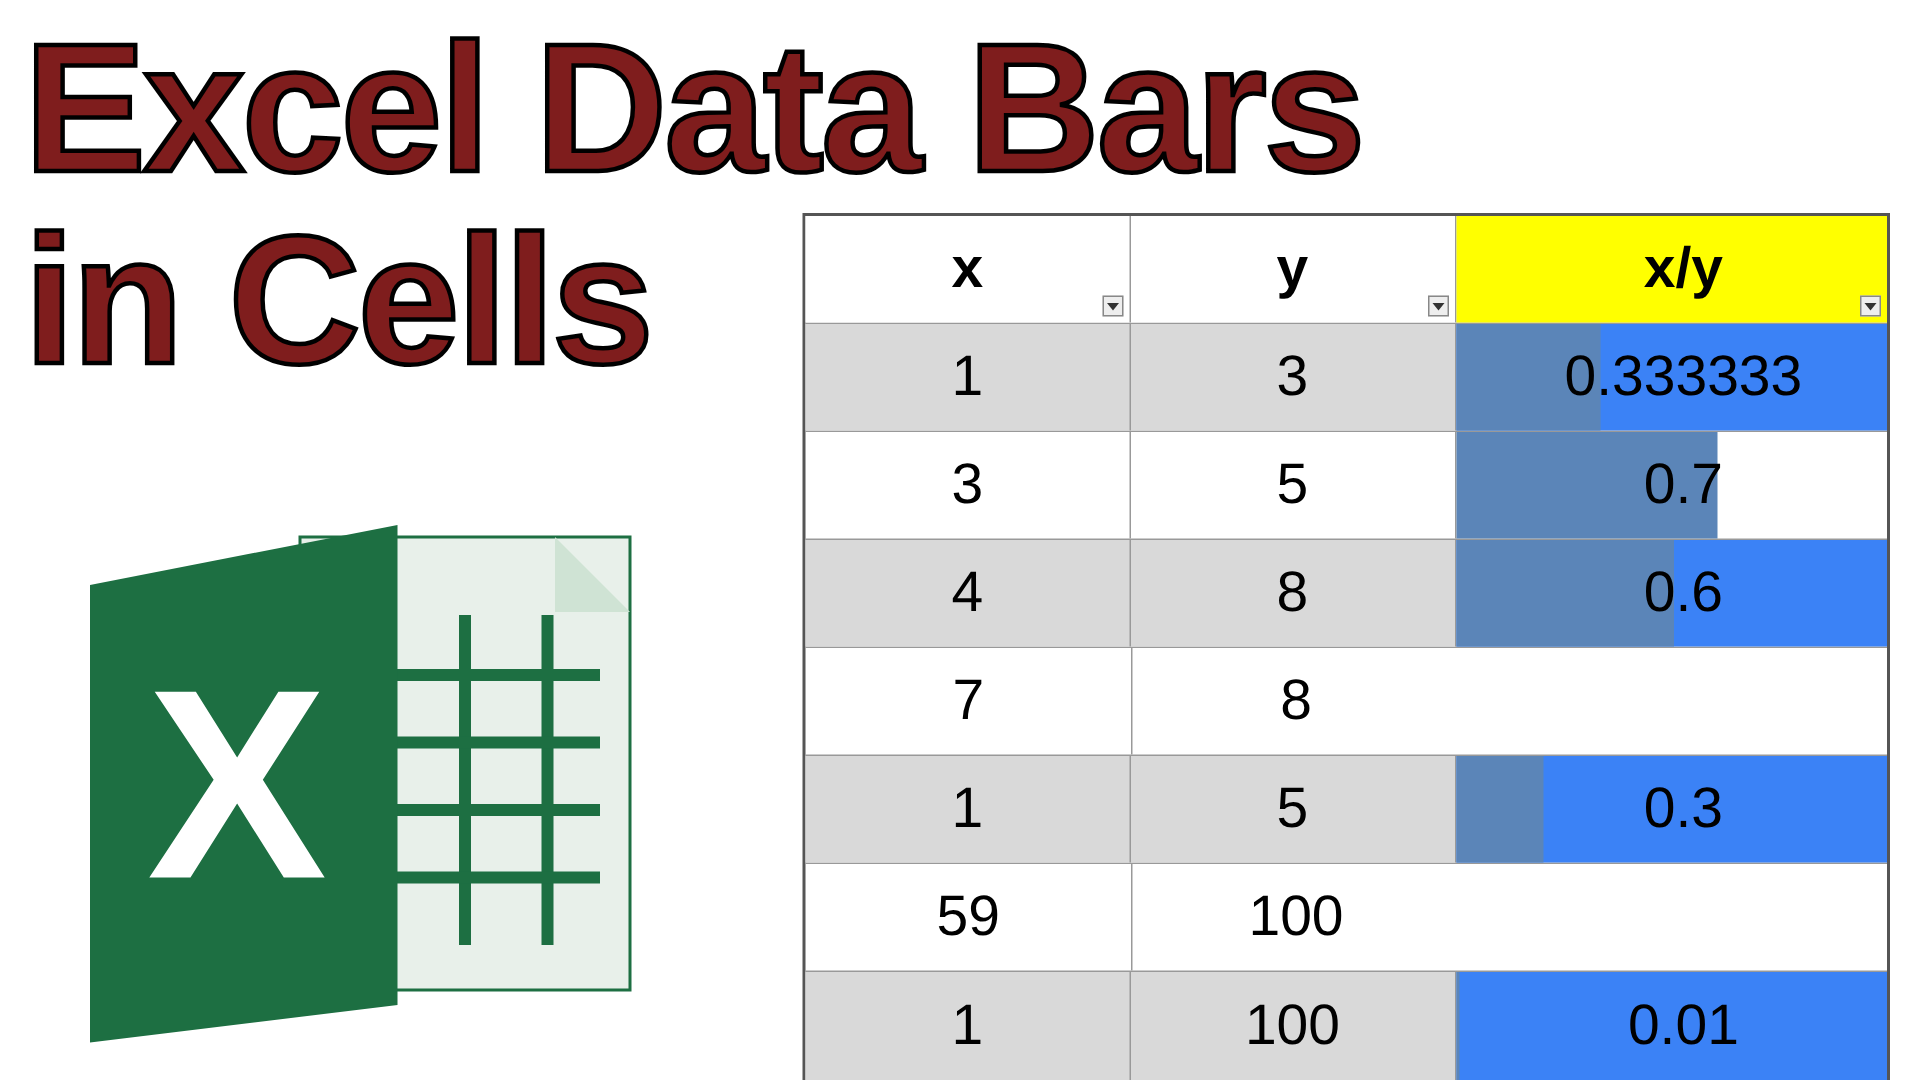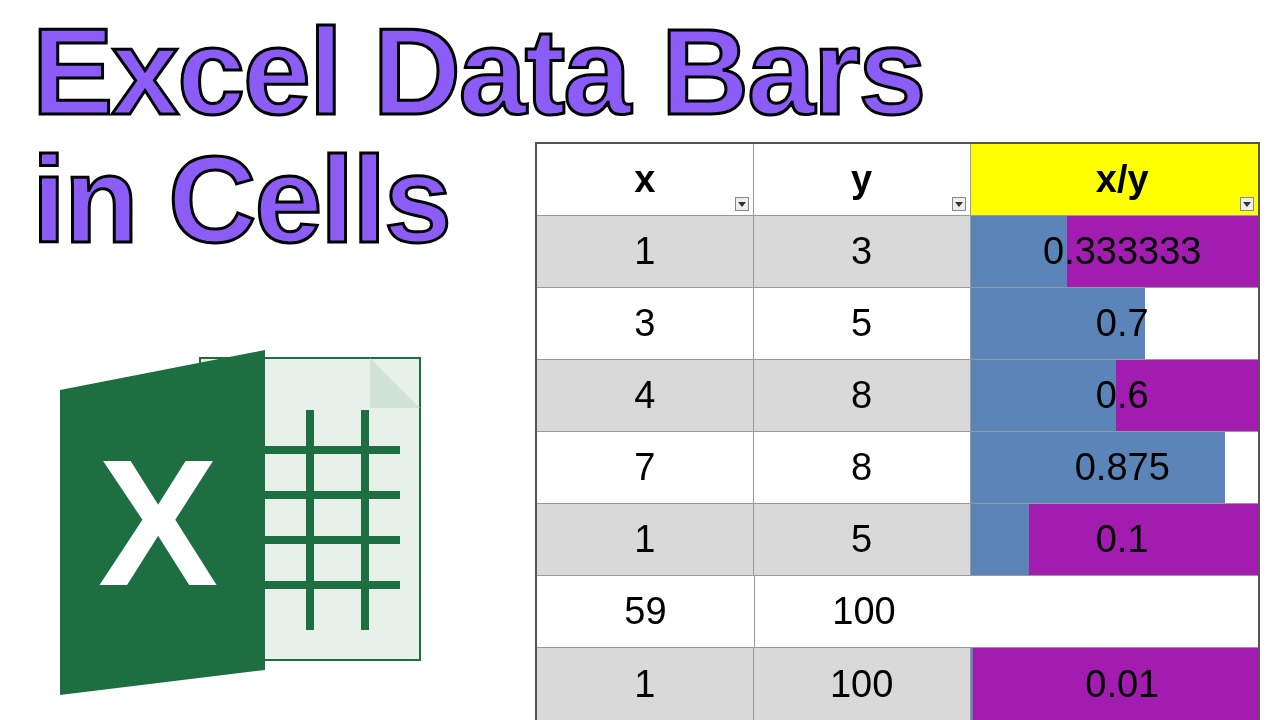--- a/index.html
+++ b/index.html
@@ -7,24 +7,24 @@
       width: 1280px;
       height: 720px;
       background: white;
       font-family: Arial, sans-serif;
       position: relative;
       overflow: hidden;
     }
     .title {
       position: absolute;
       top: 8px;
-      left: 32px;
+      left: 16px;
       font-size: 122px;
       font-weight: 900;
-      color: #8b5cf6;
+      color: #7f1d1d;
       -webkit-text-stroke: 3px black;
       line-height: 1.05;
       letter-spacing: -2px;
     }
     .excel-logo {
       position: absolute;
       left: 40px;
       top: 320px;
       width: 430px;
       height: 380px;
@@ -55,21 +55,21 @@
     .cell-x { width: 218px; }
     .cell-y { width: 218px; }
     .cell-xy { width: 289px; padding-left: 16px; }
     .header-row .cell {
       font-weight: bold;
       background: white;
       position: relative;
     }
     .header-xy { background: #ffff00 !important; }
     .row-shaded .cell { background: #d9d9d9; }
-    .row-shaded .cell-xy { background: #a21caf; }
+    .row-shaded .cell-xy { background: #3b82f6; }
     .databar {
       position: absolute;
       left: 0;
       top: 0;
       bottom: 0;
       background: #5b85b8;
       z-index: 0;
     }
     .databar-value {
       position: relative;
@@ -179,36 +179,32 @@
     </div>
   </div>
 
   <div class="table-row">
     <div class="cell cell-x">
         <span>7</span>
       </div>
     <div class="cell cell-y">
         <span>8</span>
       </div>
-    <div class="cell cell-xy">
-      <div class="databar" style="width:88.4%"></div>
-      <span class="databar-value">0.875</span>
-    </div>
   </div>
 
   <div class="table-row row-shaded">
     <div class="cell cell-x">
         <span>1</span>
       </div>
     <div class="cell cell-y">
         <span>5</span>
       </div>
     <div class="cell cell-xy">
       <div class="databar" style="width:20.2%"></div>
-      <span class="databar-value">0.1</span>
+      <span class="databar-value">0.3</span>
     </div>
   </div>
 
   <div class="table-row">
     <div class="cell cell-x">
         <span>59</span>
       </div>
     <div class="cell cell-y">
         <span>100</span>
       </div>

